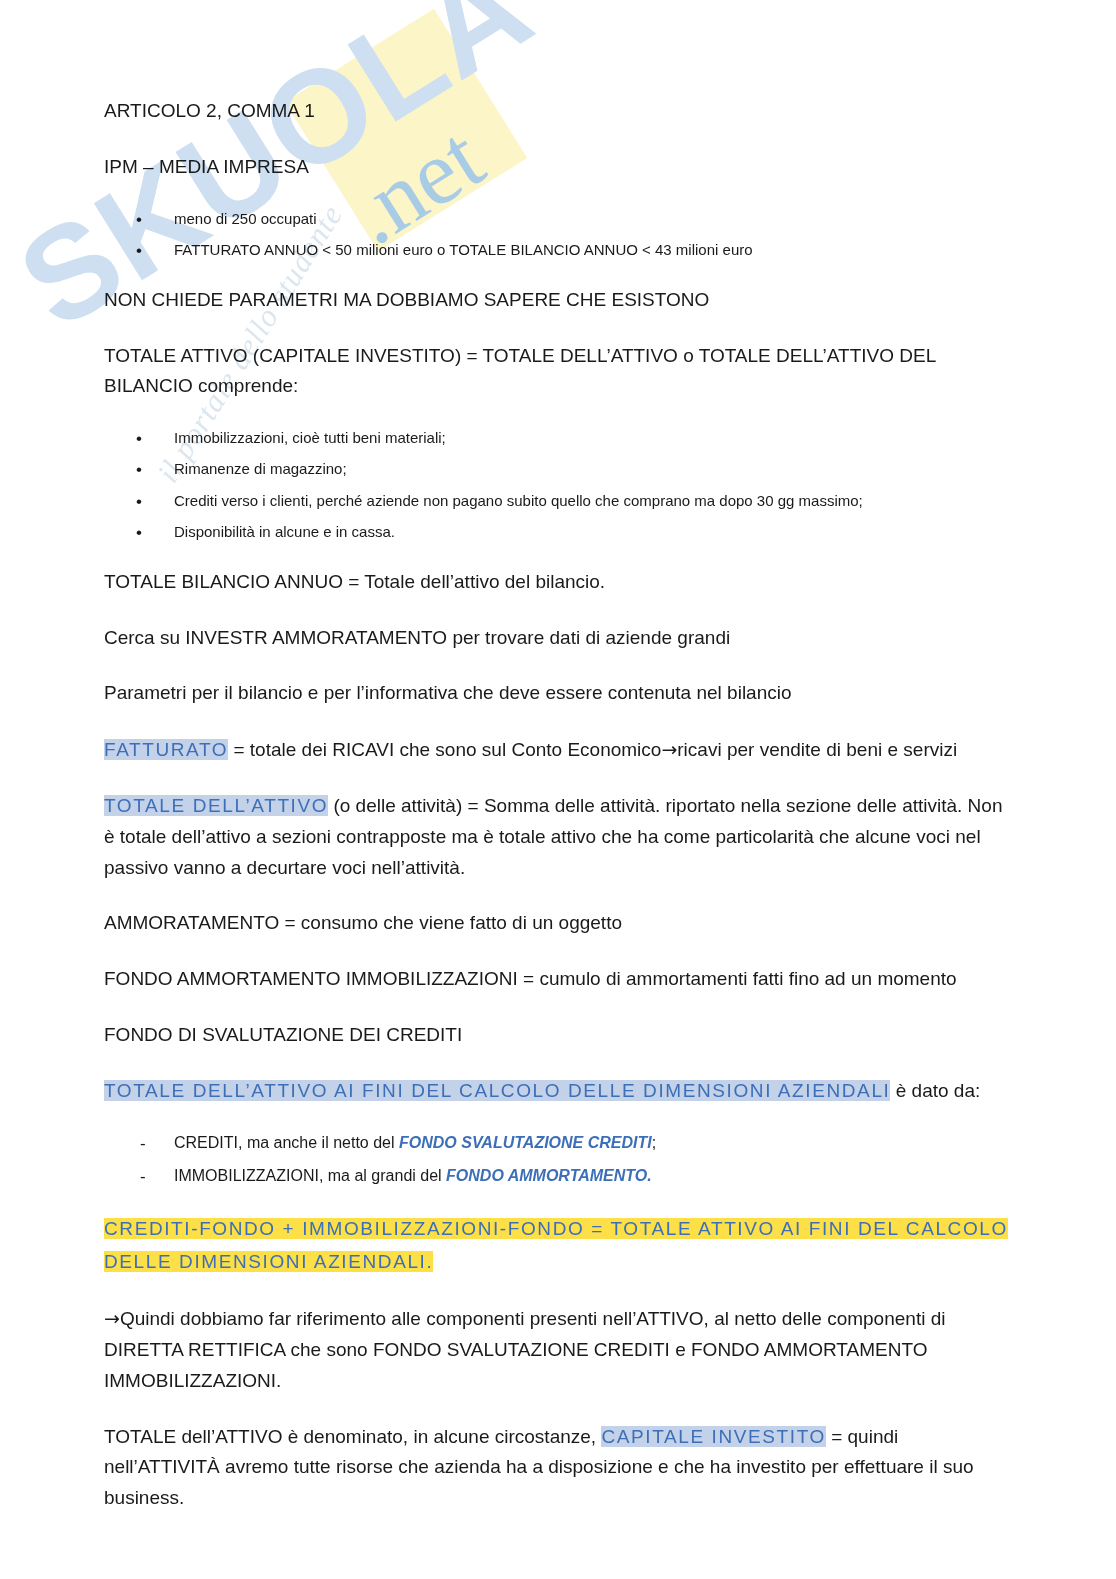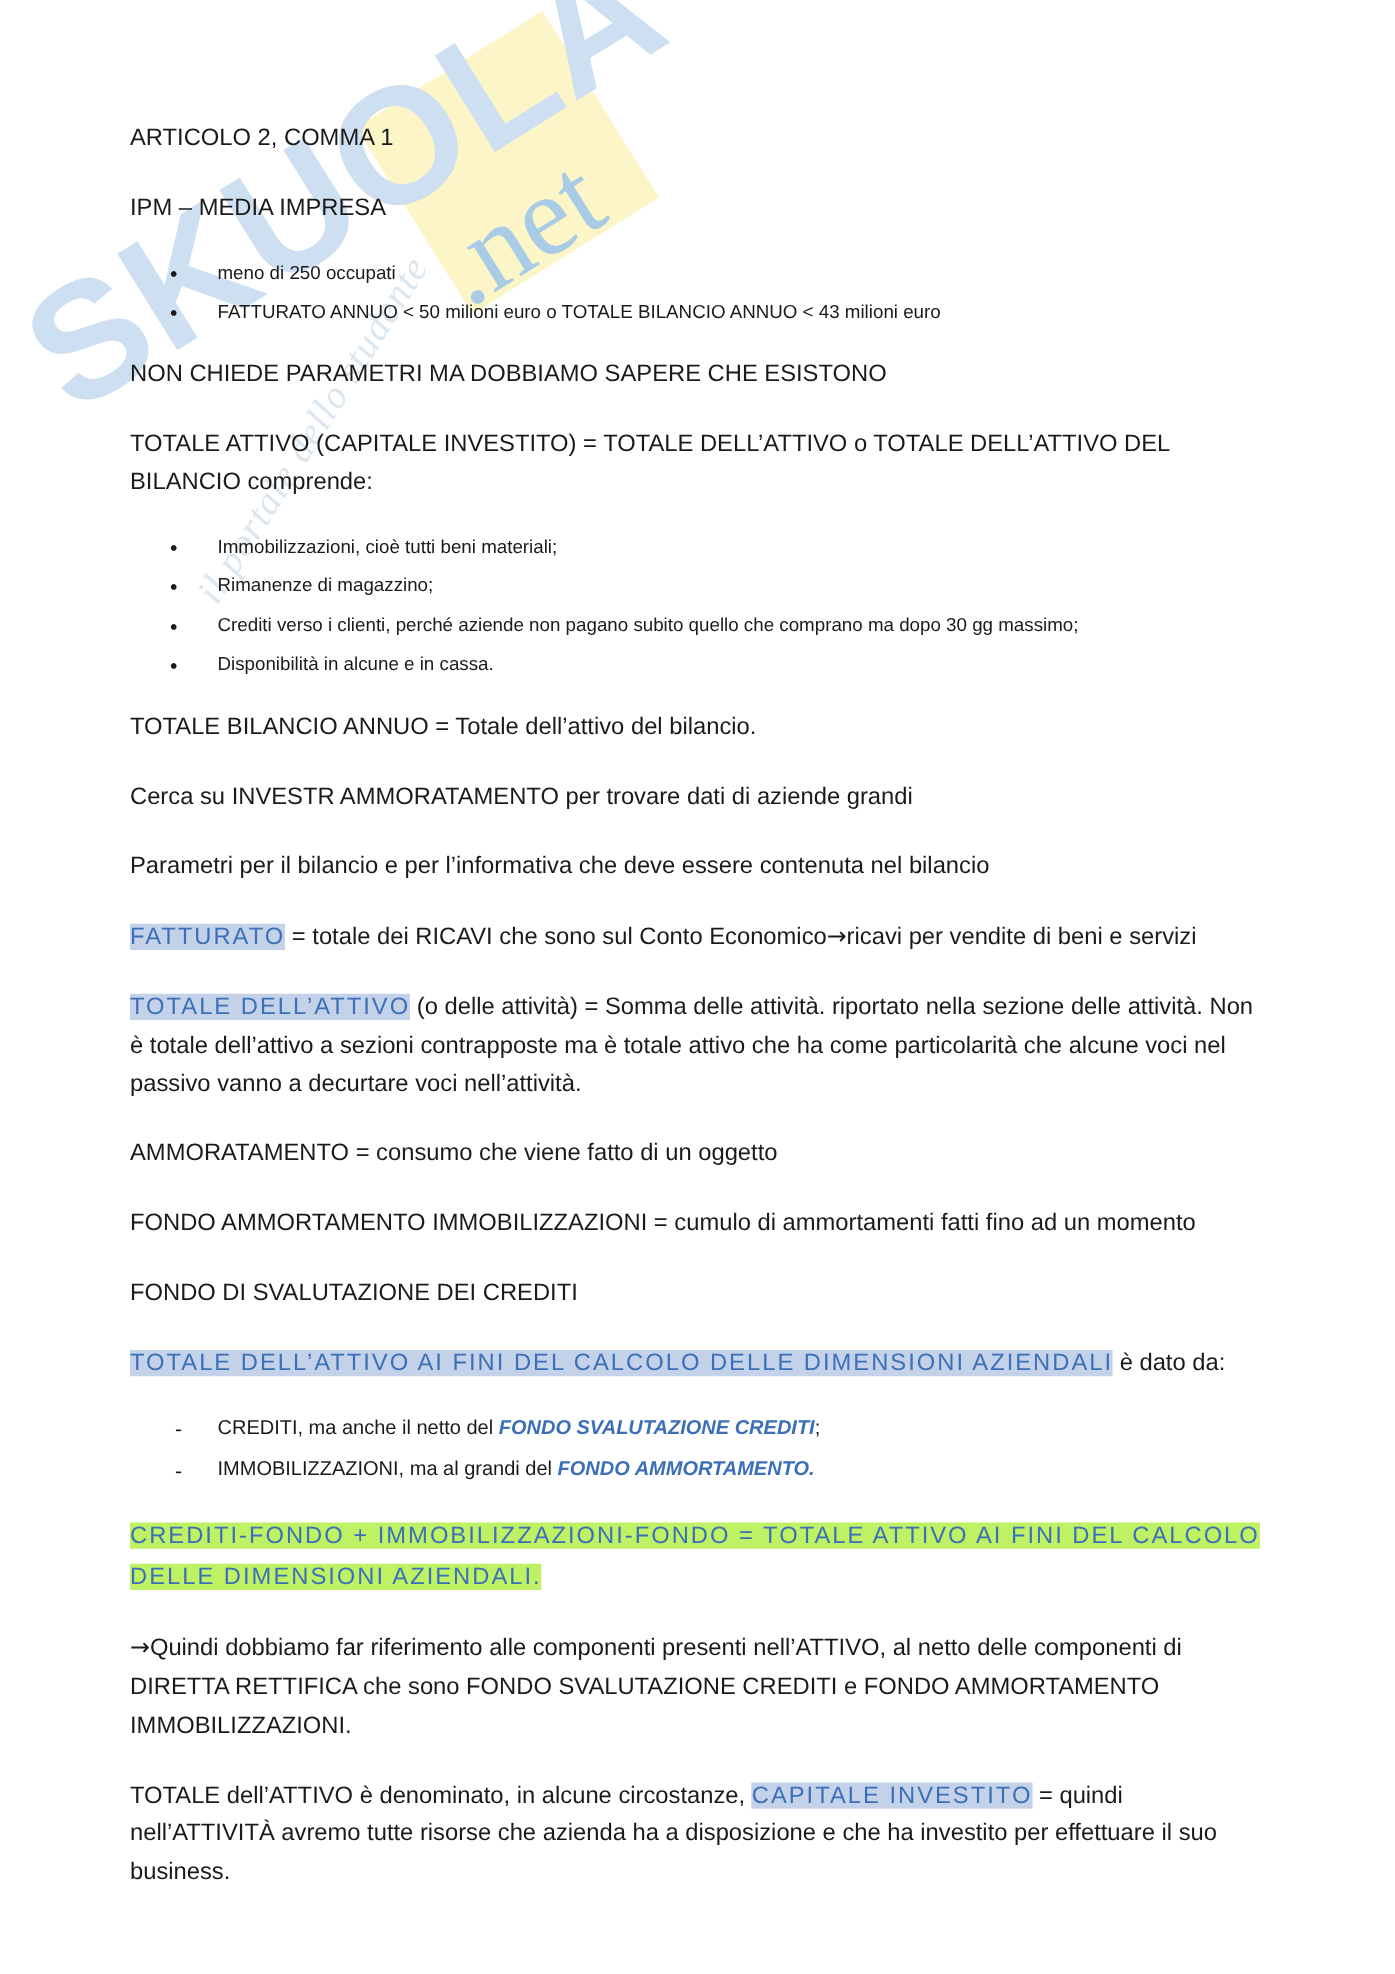--- a/index.html
+++ b/index.html
@@ -136,21 +136,21 @@
 
   b, .b { font-weight: normal; }
 
   .hl {
     color: #3c6fb8;
     background: #c3d2e9;
     letter-spacing: 1.6px;
   }
   .hl-block {
     color: #3c6fb8;
-    background: #bef264;
+    background: #fde047;
     letter-spacing: 1.6px;
     line-height: 1.75;
     box-decoration-break: clone;
     -webkit-box-decoration-break: clone;
   }
   .blueitalic {
     color: #3c6fb8;
     font-weight: bold;
     font-style: italic;
   }

